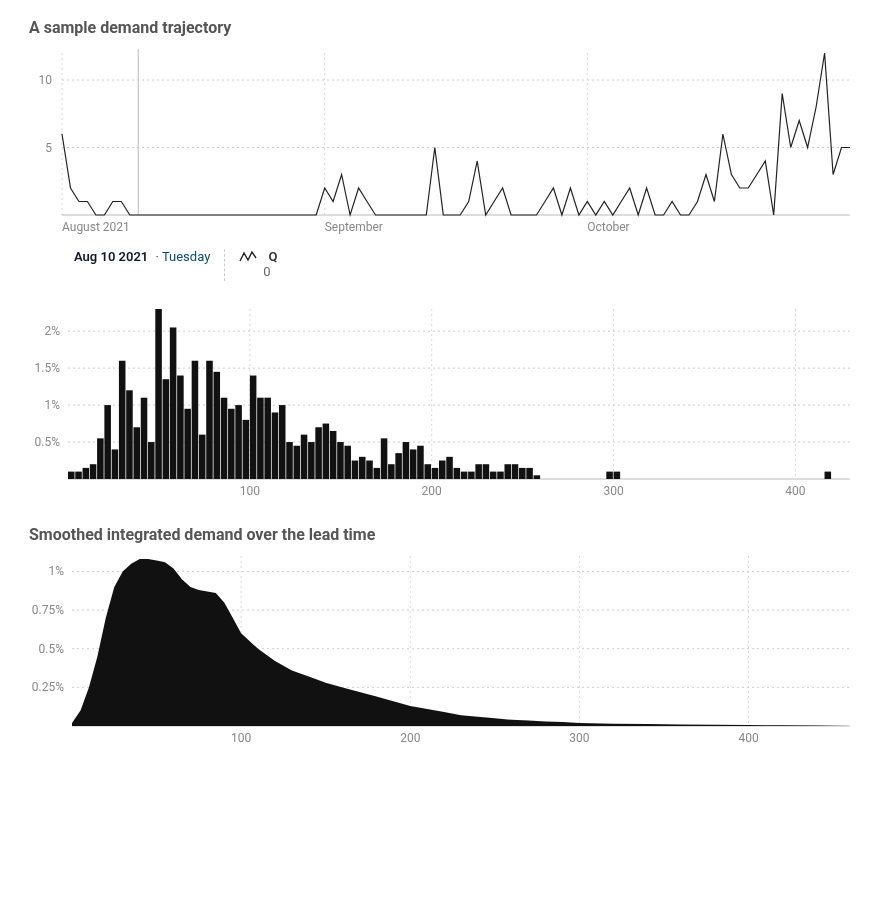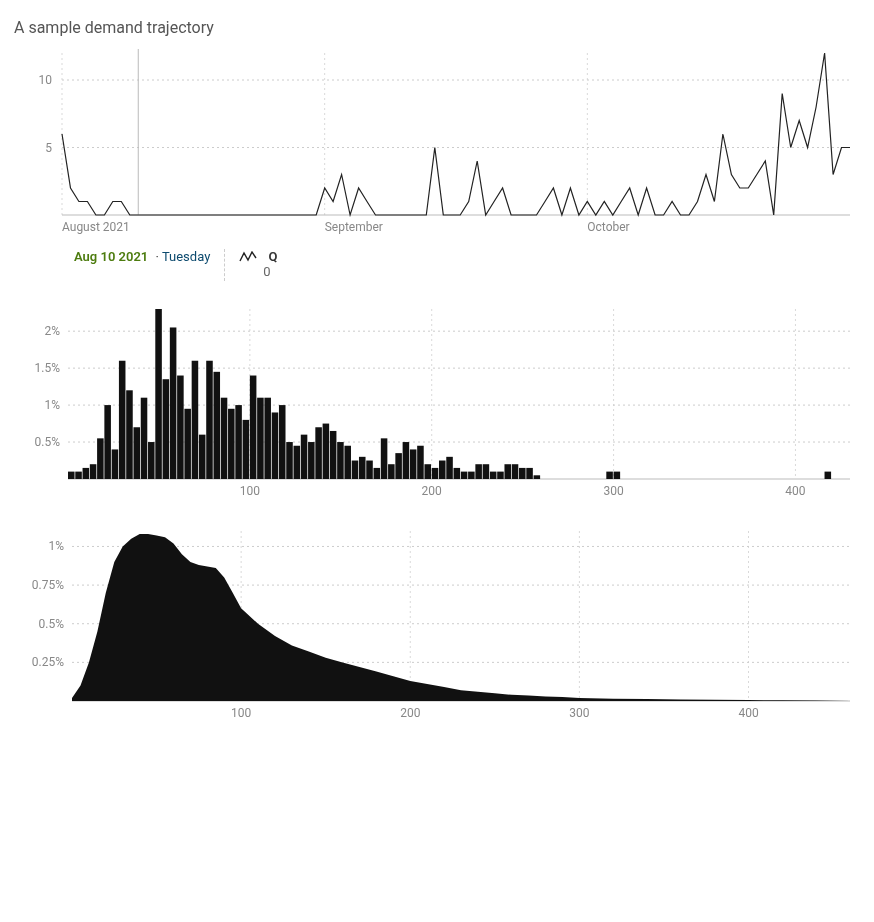--- a/index.html
+++ b/index.html
@@ -1,27 +1,27 @@
 <!DOCTYPE html>
 <html><head>
 <meta charset="utf-8">
 <style>
   html,body{margin:0;padding:0;background:#fff;font-family:-apple-system,BlinkMacSystemFont,"Segoe UI",Roboto,Helvetica,Arial,sans-serif;color:#444}
   .page{width:874px;padding:18px 14px 24px 14px;box-sizing:border-box}
-  .chart-title{font-size:16px;color:#555;margin:0 0 6px 0;font-weight:400}
+  .chart-title{font-size:16px;color:#555;margin:0 0 6px 15px;font-weight:700}
   .chart-block{margin-bottom:22px}
   svg{display:block}
   .axis-label{font-size:12px;fill:#888}
   .tick-line{stroke:#d9d9d9;stroke-dasharray:2 3}
   .baseline{stroke:#bbb}
   .ydash{stroke:#ccc;stroke-dasharray:2 3}
   .series{fill:none;stroke:#222;stroke-width:1.2}
   .cursor-line{stroke:#bbb;stroke-width:1}
   .legend-row{display:flex;align-items:flex-start;margin:6px 0 0 60px;font-size:13px;color:#444}
-  .legend-date{font-weight:600;color:#4d7c0f;margin-right:4px}
+  .legend-date{font-weight:600;color:#0f172a;margin-right:4px}
   .legend-dow{color:#0c4a6e}
   .legend-sep{border-left:1px dashed #ccc;height:32px;margin:0 14px}
   .legend-icon{display:inline-block;margin-right:8px;position:relative;top:2px}
   .legend-series{font-weight:600;color:#333}
   .legend-val{display:block;margin-left:24px;color:#666}
   .bar{fill:#111}
   .area{fill:#111}
 </style>
 </head>
 <body>
@@ -147,20 +147,21 @@
         <rect x="505.0139534883721" y="164.91304347826087" width="6.546976744186047" height="11.08695652173913" class="bar"></rect>
         <rect x="512.2883720930233" y="164.91304347826087" width="6.546976744186047" height="11.08695652173913" class="bar"></rect>
         <rect x="519.5627906976745" y="172.30434782608697" width="6.546976744186047" height="3.695652173913044" class="bar"></rect>
         <rect x="592.306976744186" y="168.6086956521739" width="6.546976744186047" height="7.391304347826088" class="bar"></rect>
         <rect x="599.5813953488372" y="168.6086956521739" width="6.546976744186047" height="7.391304347826088" class="bar"></rect>
         <rect x="810.5395348837209" y="168.6086956521739" width="6.546976744186047" height="7.391304347826088" class="bar"></rect>
       </svg>
 </div>
 
 <div class="chart-block">
+  <div class="chart-title">Smoothed integrated demand over the lead time</div>
   <svg id="svg3" width="846" height="200">
         <line x1="227.1304347826087" y1="6" x2="227.1304347826087" y2="176" class="tick-line"></line>
         <text x="227.1304347826087" y="192" class="axis-label" text-anchor="middle">100</text>
         <line x1="396.2608695652174" y1="6" x2="396.2608695652174" y2="176" class="tick-line"></line>
         <text x="396.2608695652174" y="192" class="axis-label" text-anchor="middle">200</text>
         <line x1="565.3913043478261" y1="6" x2="565.3913043478261" y2="176" class="tick-line"></line>
         <text x="565.3913043478261" y="192" class="axis-label" text-anchor="middle">300</text>
         <line x1="734.5217391304348" y1="6" x2="734.5217391304348" y2="176" class="tick-line"></line>
         <text x="734.5217391304348" y="192" class="axis-label" text-anchor="middle">400</text>
         <line x1="58" y1="137.36363636363637" x2="836" y2="137.36363636363637" class="ydash"></line>

